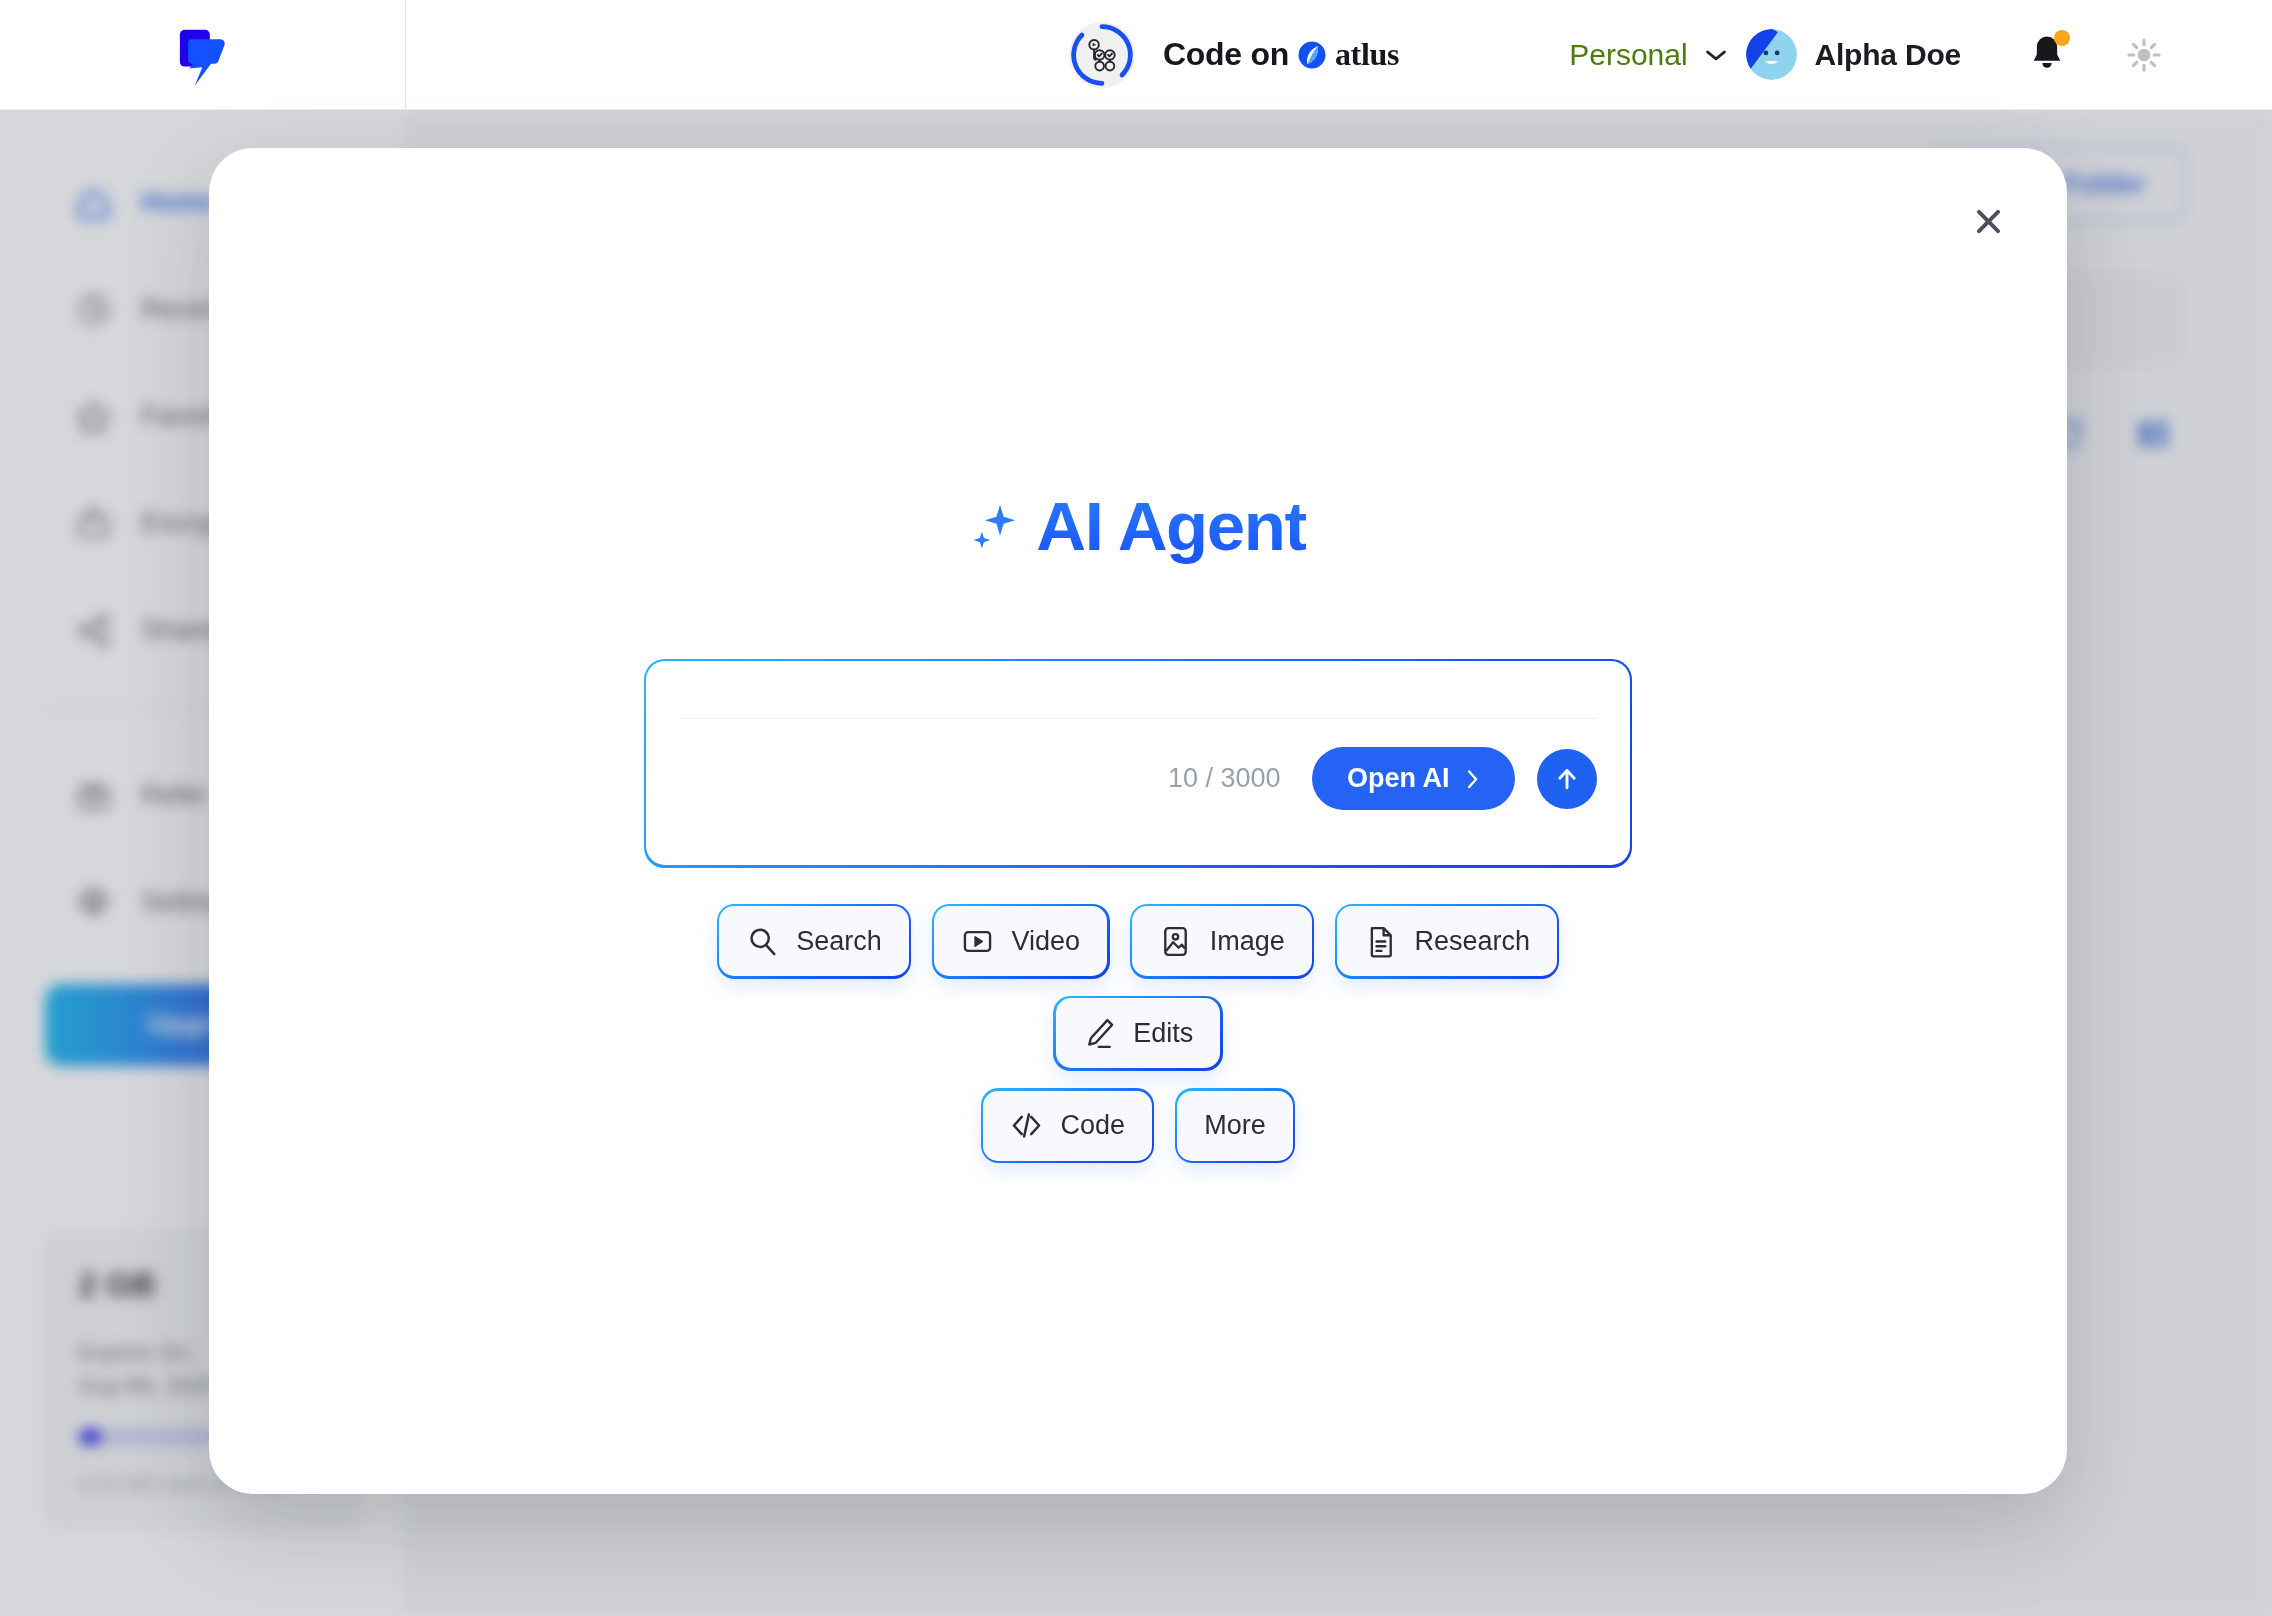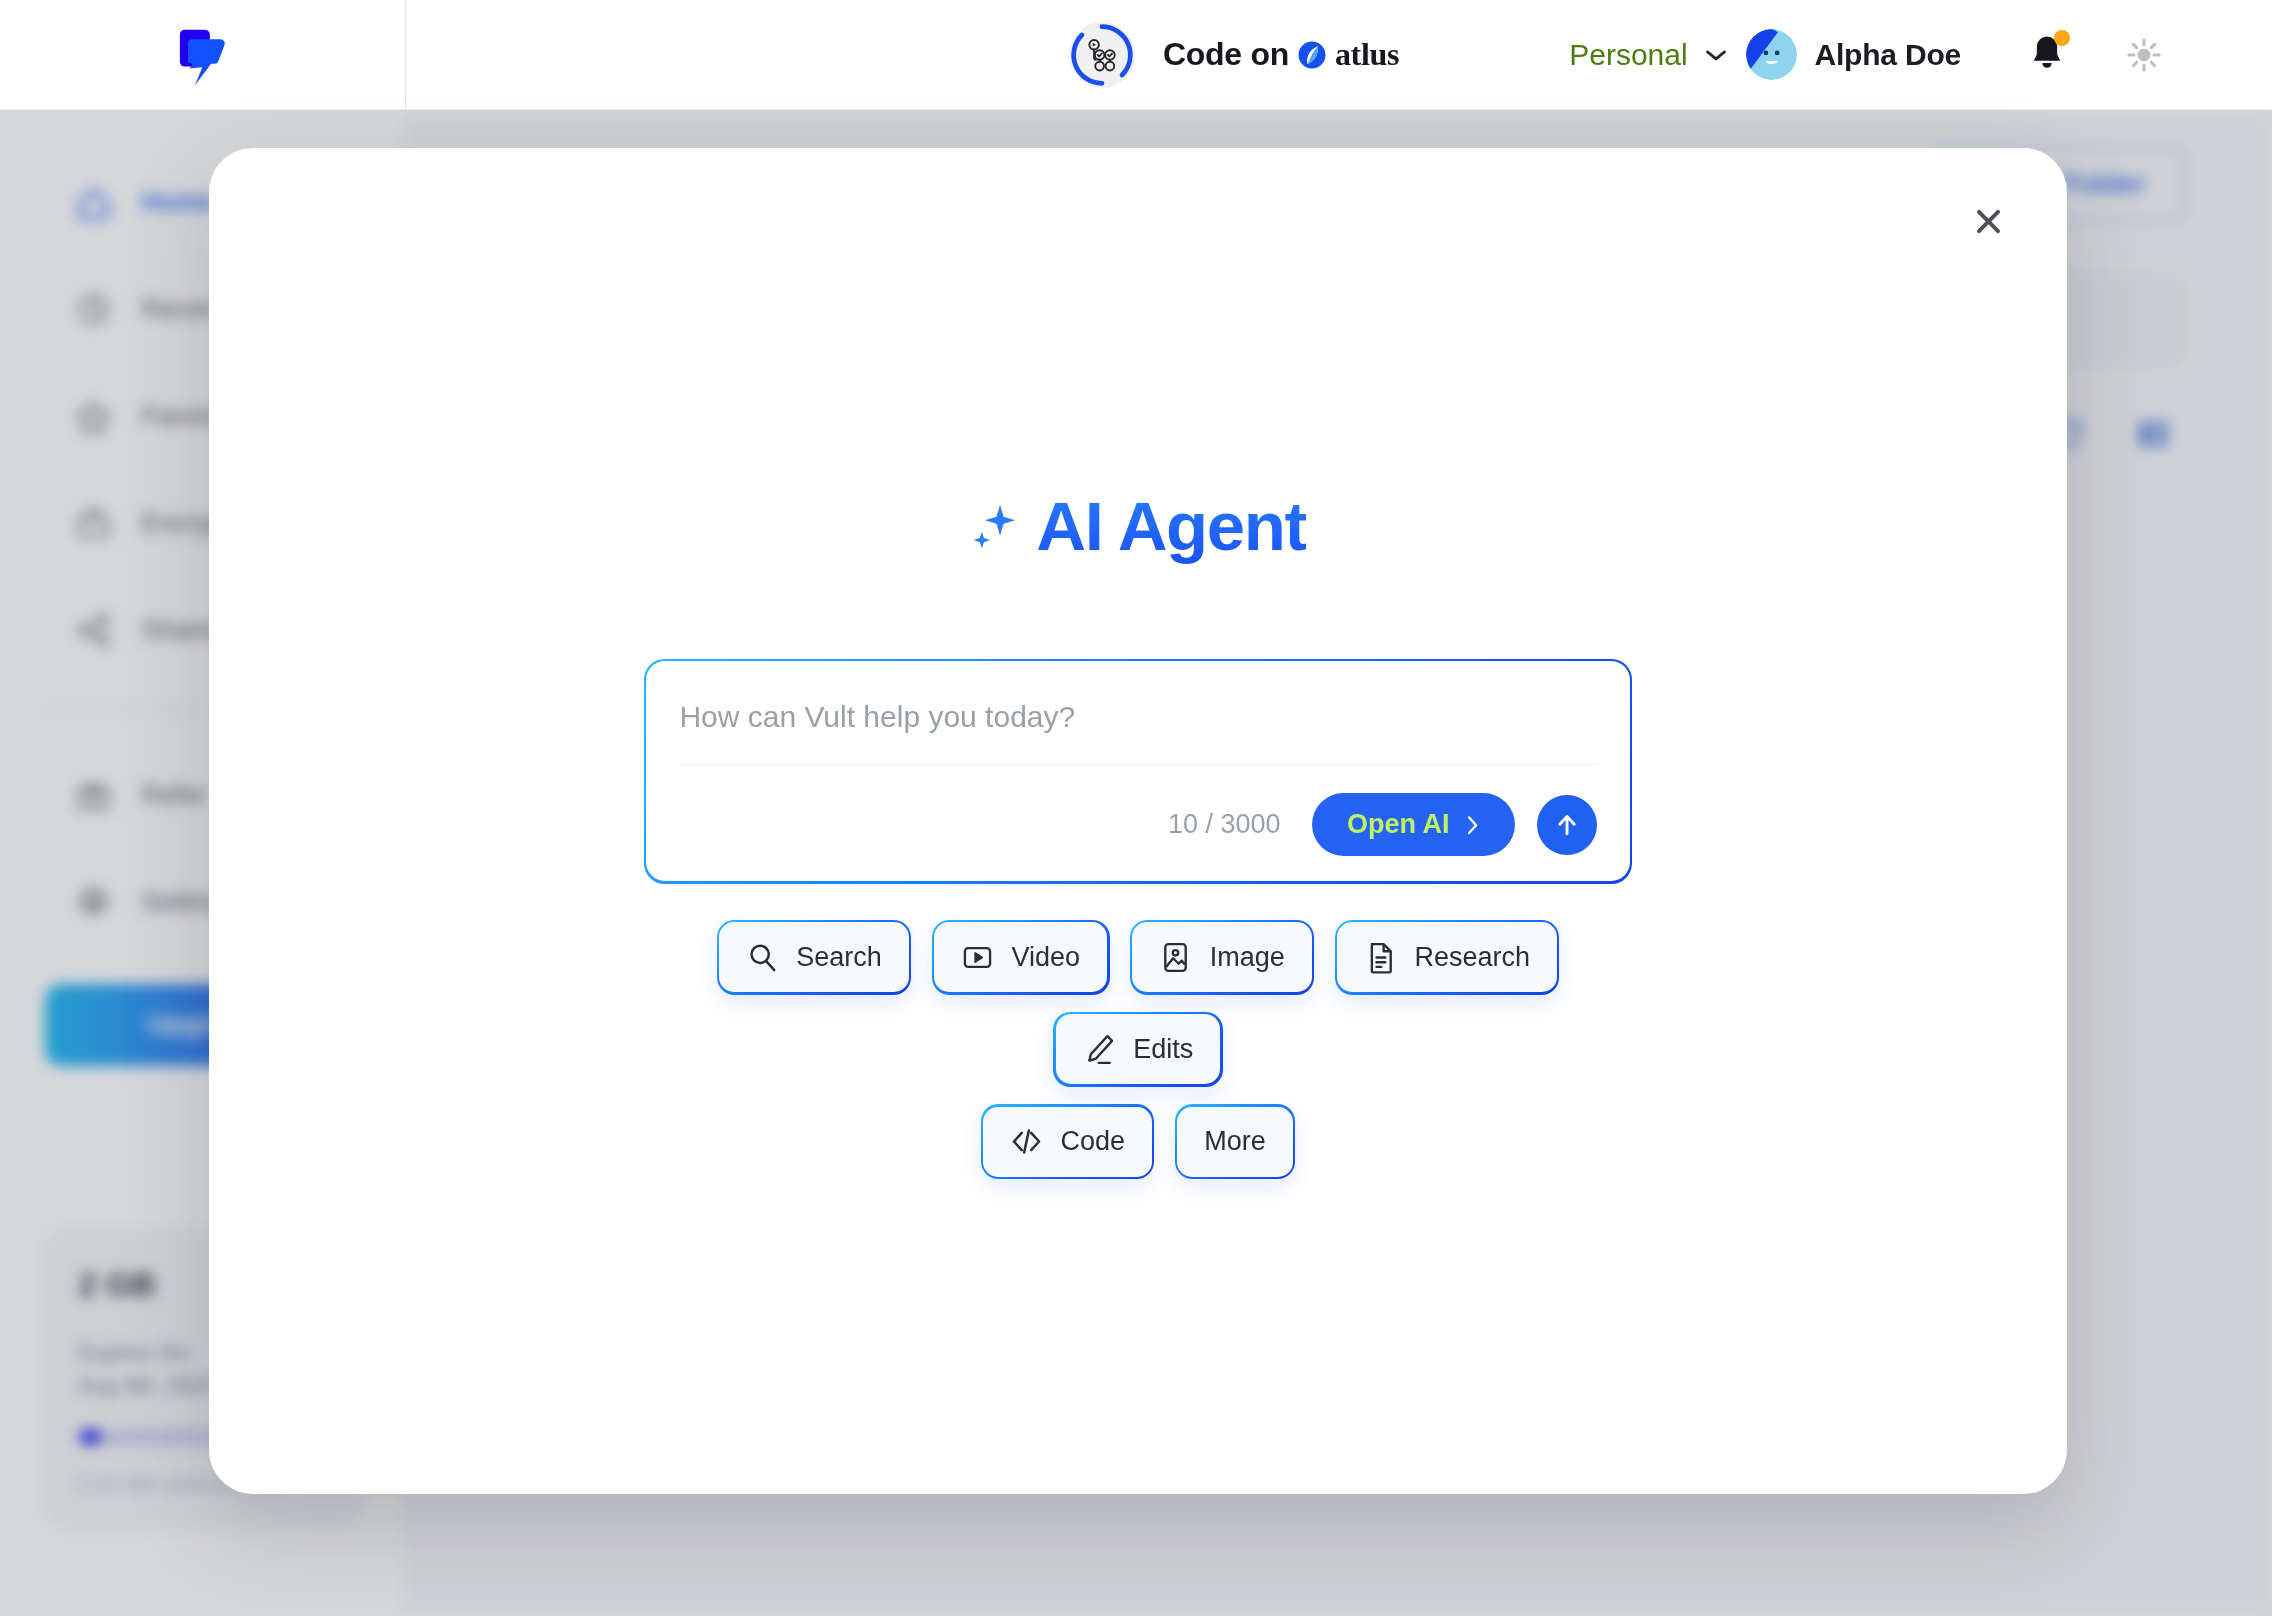--- a/index.html
+++ b/index.html
@@ -214,21 +214,21 @@
     display: block;
   }
   .prompt-input::placeholder { color: #9aa0aa; }
   .prompt-divider { height: 1.6px; background: #eceef1; margin: 20.5px 0 0 0; }
   .prompt-actions {
     display: flex; align-items: center; justify-content: flex-end;
     gap: 22px; margin-top: 28px;
   }
   .counter { font-size: 27px; color: #9aa0aa; margin-right: 9.5px; }
   .openai-btn {
-    background: #2563f5; color: #bef264; border: none; cursor: pointer;
+    background: #2563f5; color: #ffffff; border: none; cursor: pointer;
     height: 63px; border-radius: 32px; padding: 0 35px;
     font-size: 27px; font-weight: 700; font-family: "Liberation Sans", sans-serif;
     display: flex; align-items: center; gap: 16px; white-space: nowrap;
   }
   .openai-btn .chev { width: 14px; height: 20.5px; flex:0 0 14px; }
   .send-btn {
     width: 60px; height: 60px; border-radius: 50%;
     background: #1f62f2; border: none; cursor: pointer;
     display: flex; align-items: center; justify-content: center;
   }
@@ -461,21 +461,20 @@
       <div class="ai-title">
         <svg class="spark" viewBox="0 0 62 68">
           <path d="M38 6 L42.5 21 L57 25.5 L42.5 30 L38 45 L33.5 30 L19 25.5 L33.5 21 Z" fill="#2a7dff"></path>
           <path d="M15 40 L17.6 48 L25.5 50.6 L17.6 53.2 L15 61 L12.4 53.2 L4.5 50.6 L12.4 48 Z" fill="#2a7dff"></path>
         </svg>
         <span>AI Agent</span>
       </div>
 
       <div class="prompt-wrap">
         <div class="prompt-box">
-          <textarea class="prompt-input" rows="1" placeholder="How can Vult help you today?" style=""></textarea>
           <div class="prompt-divider"></div>
           <div class="prompt-actions">
             <span class="counter">10 / 3000</span>
             <button class="openai-btn">
               <span>Open AI</span>
               <svg class="chev" viewBox="0 0 18 26" fill="none" stroke="#ffffff" stroke-width="3" stroke-linecap="round" stroke-linejoin="round">
                 <path d="M4 3 L13 13 L4 23"></path>
               </svg>
             </button>
             <button class="send-btn">

